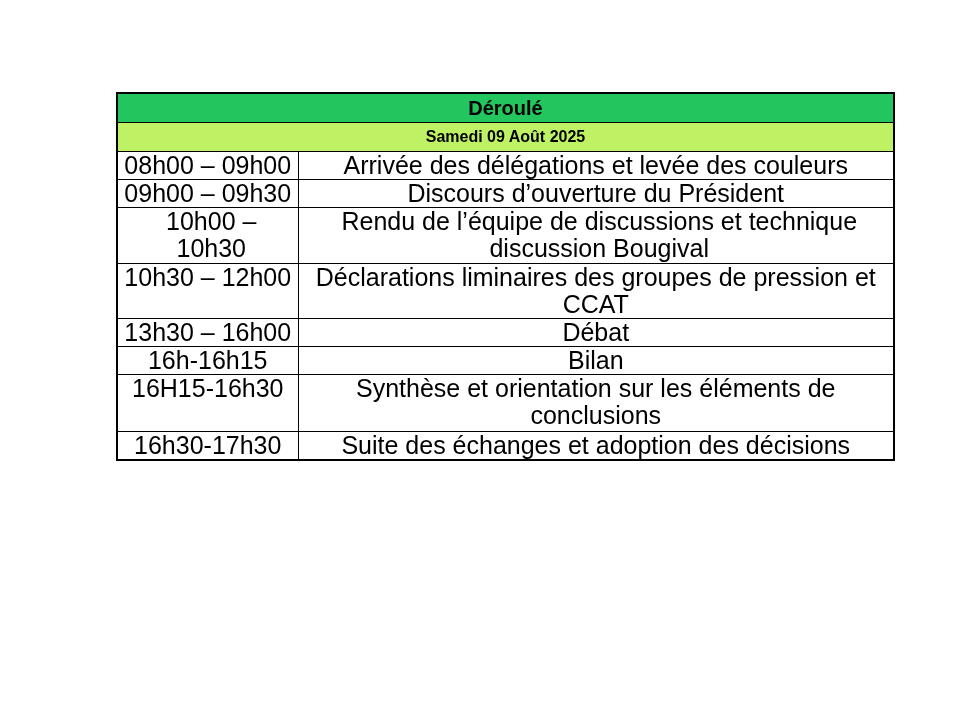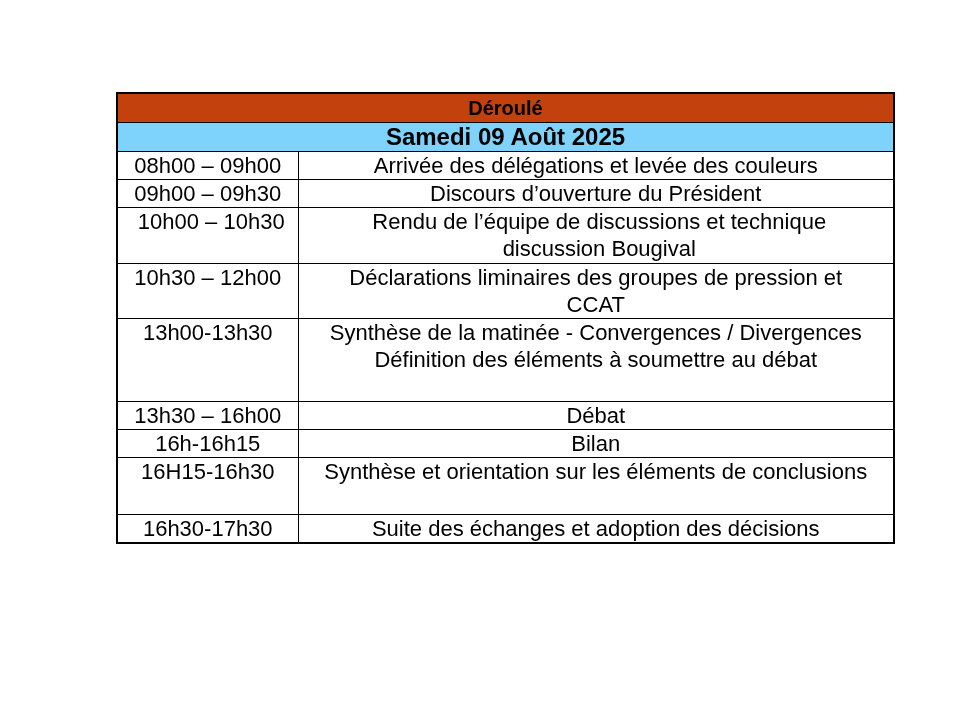--- a/index.html
+++ b/index.html
@@ -26,38 +26,38 @@
     border-collapse: collapse;
     table-layout: fixed;
     width: 777px;
     border: 2px solid #000000;
   }
   table.schedule td {
     border: 1px solid #000000;
     text-align: center;
     vertical-align: top;
     padding: 0 4px;
-    font-size: 22px;
+    font-size: 25px;
     line-height: 27px;
     overflow: hidden;
   }
   col.time-col { width: 181px; }
   col.activity-col { width: 596px; }
 
   tr.title-row td {
-    background: #c2410c;
+    background: #22c55e;
     font-weight: bold;
     font-size: 20px;
     height: 28px;
     line-height: 28px;
   }
   tr.date-row td {
-    background: #7dd3fc;
+    background: #bef264;
     font-weight: bold;
-    font-size: 24px;
+    font-size: 16px;
     height: 28px;
     line-height: 28px;
   }
   tr.data-row td { height: 27px; }
   tr.h56 td { height: 55px; padding-left: 11px; }
   tr.h54 td { height: 53px; text-align: center; }
   tr.h83 td { height: 82px; }
   tr.h57 td { height: 56px; }
   .line { display: block; }
 </style>
@@ -94,27 +94,20 @@
             <span class="line">discussion Bougival</span>
           </td>
         </tr>
         <tr class="data-row h54">
           <td>10h30 – 12h00</td>
           <td>
             <span class="line">Déclarations liminaires des groupes de pression et</span>
             <span class="line">CCAT</span>
           </td>
         </tr>
-        <tr class="data-row h83">
-          <td>13h00-13h30</td>
-          <td>
-            <span class="line">Synthèse de la matinée - Convergences / Divergences</span>
-            <span class="line">Définition des éléments à soumettre au débat</span>
-          </td>
-        </tr>
         <tr class="data-row">
           <td>13h30 – 16h00</td>
           <td>Débat</td>
         </tr>
         <tr class="data-row">
           <td>16h-16h15</td>
           <td>Bilan</td>
         </tr>
         <tr class="data-row h57">
           <td>16H15-16h30</td>

